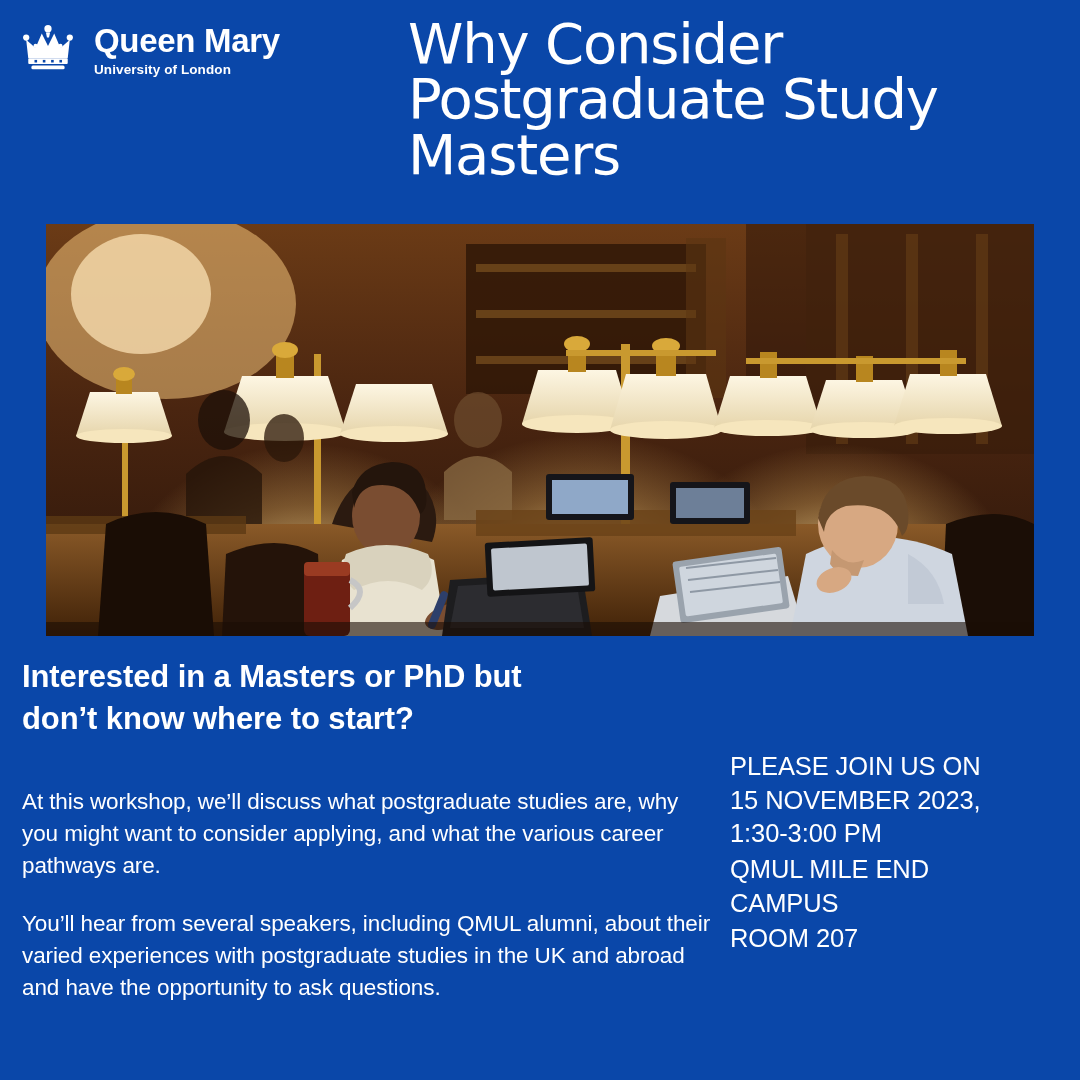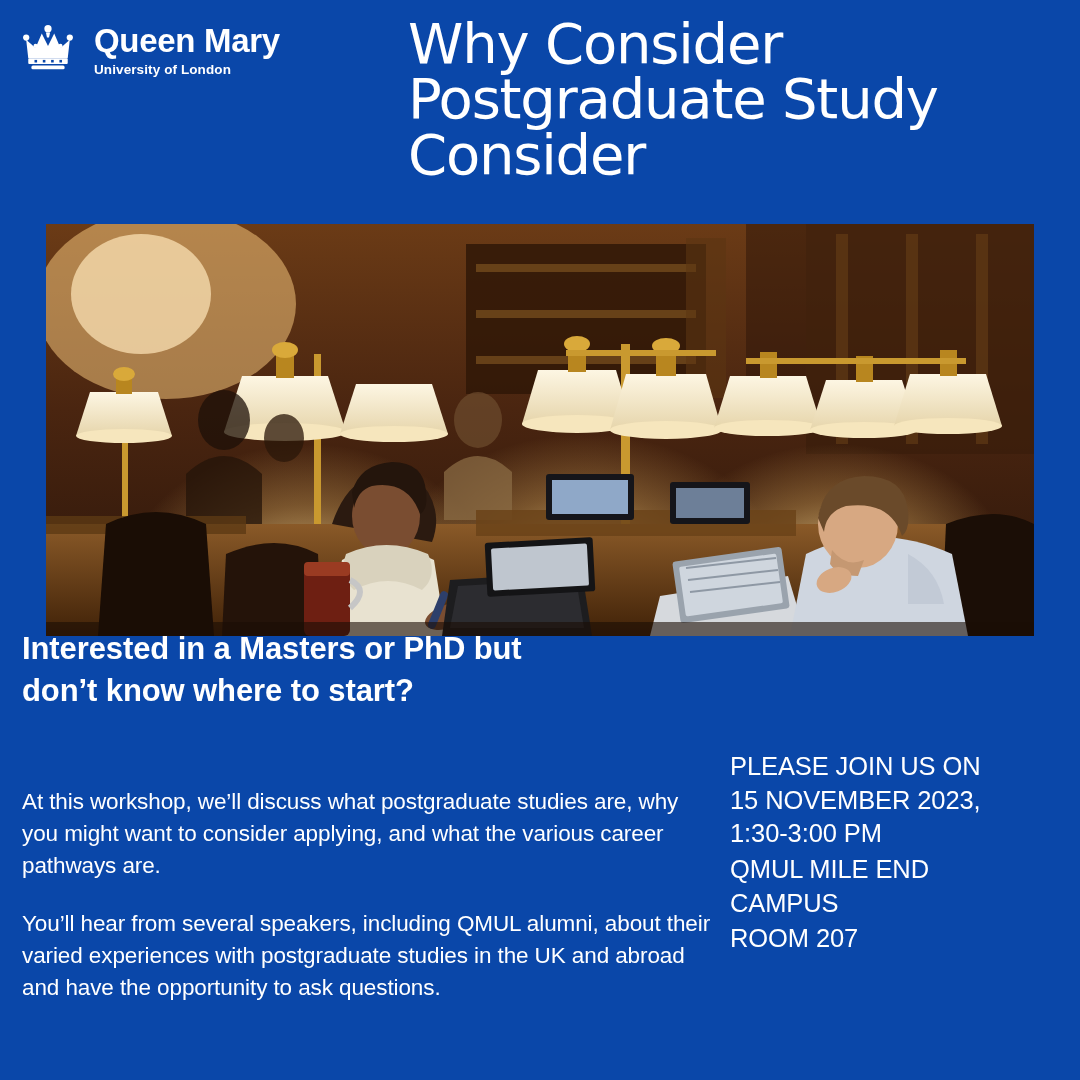--- a/index.html
+++ b/index.html
@@ -76,21 +76,21 @@
     height: 412px;
     overflow: hidden;
     background: #1b0f07;
   }
   .photo svg { display: block; width: 100%; height: 100%; }
 
   
   .subheading {
     position: absolute;
     left: 22px;
-    top: 628px;
+    top: 656px;
     width: 740px;
     color: #ffffff;
     font-size: 31px;
     font-weight: bold;
     line-height: 1.35;
     letter-spacing: -0.1px;
   }
   .subheading span { display: block; }
 
   
@@ -150,21 +150,21 @@
   </svg>
   <div class="logo-text">
     <div class="logo-main">Queen Mary</div>
     <div class="logo-sub">University of London</div>
   </div>
 </div>
 
 <div class="headline">
   <span class="hl-line">Why Consider</span>
   <span class="hl-line">Postgraduate Study</span>
-  <span class="hl-line">Consider</span>
+  <span class="hl-line">Masters</span>
 </div>
 
 <div class="photo">
   <svg viewBox="0 0 988 412" preserveAspectRatio="none">
     <defs>
       <linearGradient id="wallGrad" x1="0" y1="0" x2="0" y2="1">
         <stop offset="0%" stop-color="#6b3b16"></stop>
         <stop offset="45%" stop-color="#4a2510"></stop>
         <stop offset="100%" stop-color="#2a150a"></stop>
       </linearGradient>

